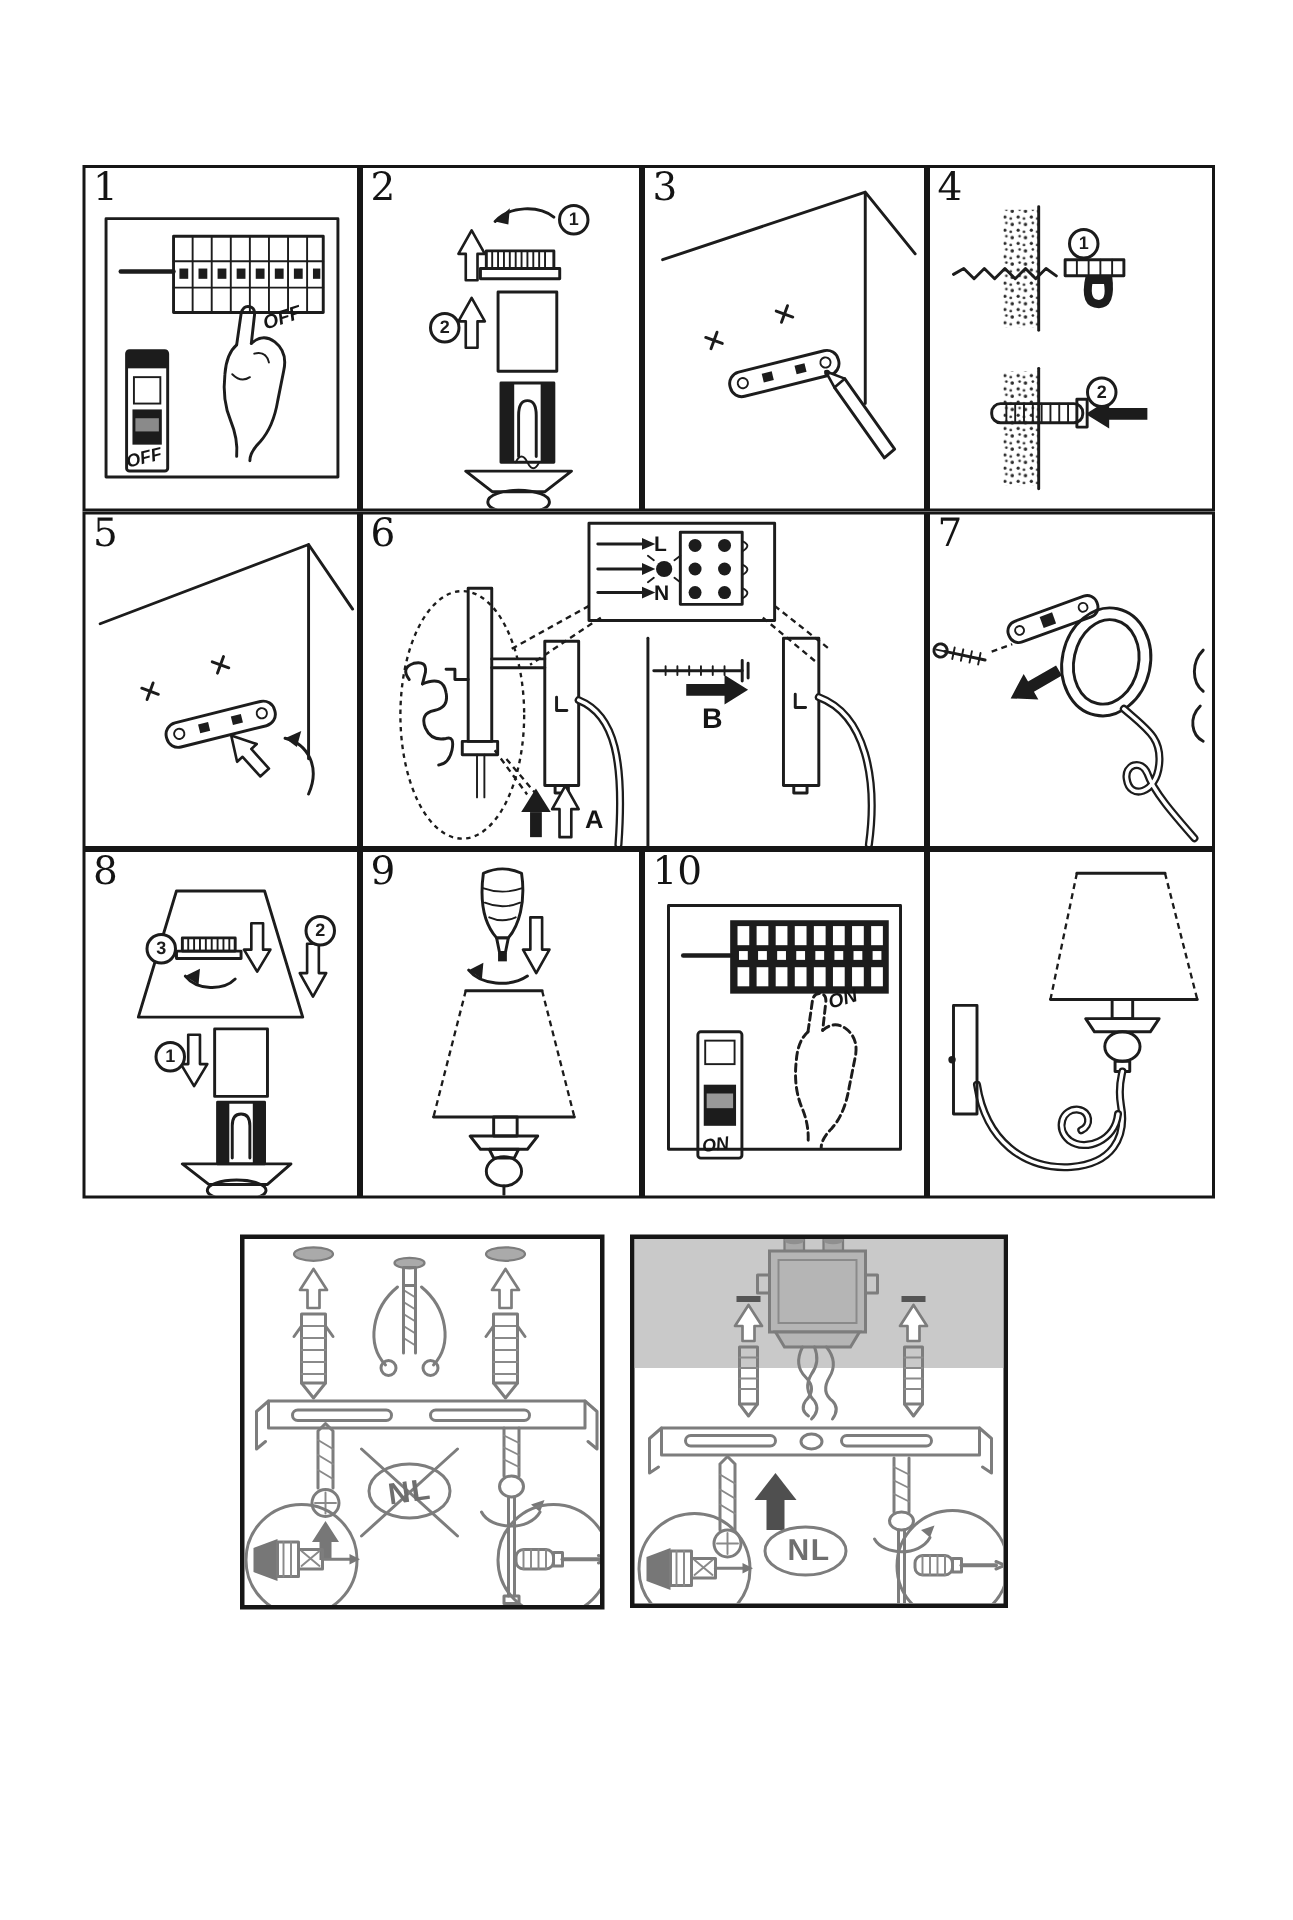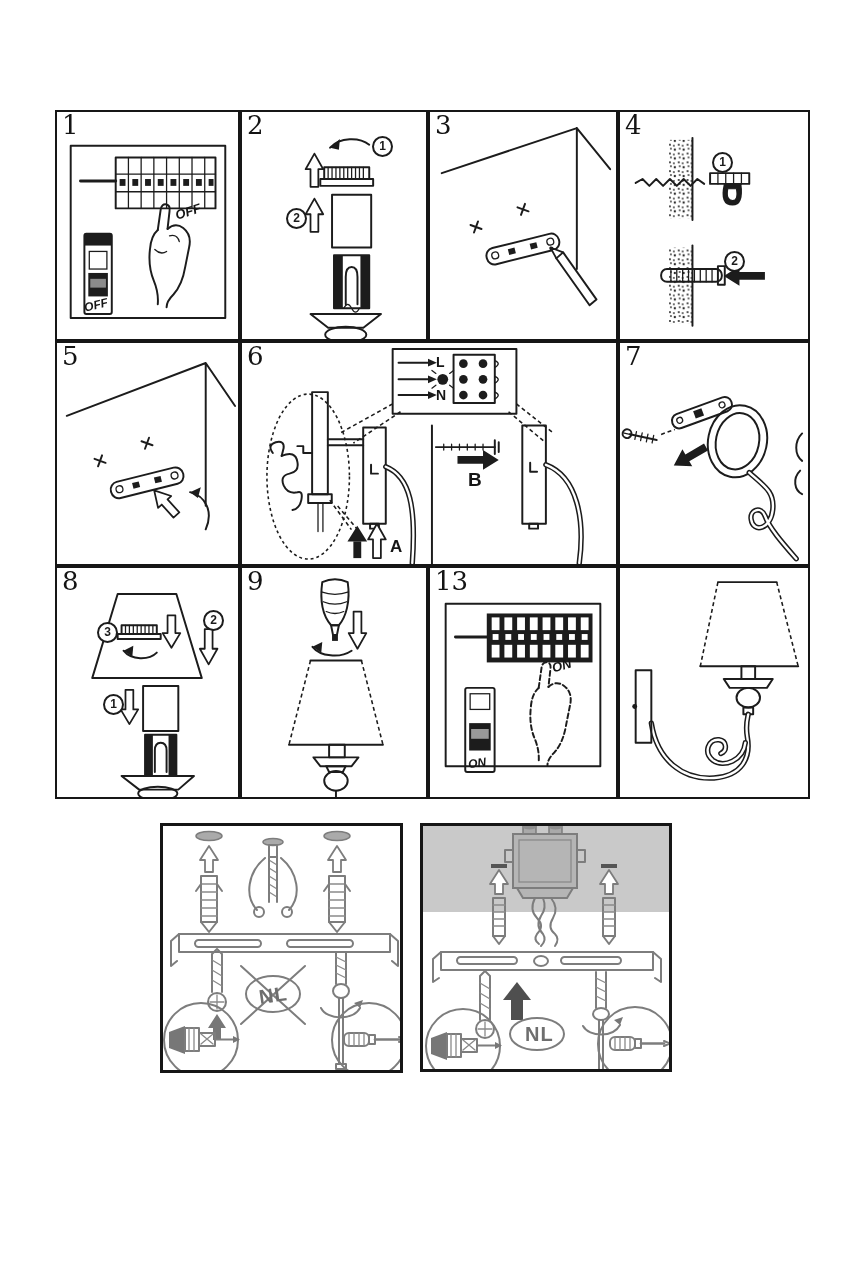--- a/index.html
+++ b/index.html
@@ -359,21 +359,21 @@
         <rect class="ln" x="89" y="180" width="16" height="13"></rect>
         <polygon class="ln" points="73,193 119,193 112,202 80,202"></polygon>
         <polygon class="ln" points="86,202 106,202 103,208 89,208"></polygon>
         <ellipse class="ln" cx="96" cy="217" rx="12" ry="10"></ellipse>
         <path class="ln" d="M96,227 V233"></path>
       </g>
     </svg>
   </div>
 
   <div class="panel" style="left:428px;top:566px;width:190px;height:233px">
-    <span class="num">13</span>
+    <span class="num">10</span>
     <svg viewBox="0 0 190 233">
       <rect class="ln" x="16" y="36" width="158" height="166"></rect>
       <g>
         <rect class="fl" x="58" y="46" width="108" height="50"></rect>
         <g fill="#fff">
           <rect x="63" y="50" width="8" height="13"></rect>
             <rect x="76" y="50" width="8" height="13"></rect>
             <rect x="89" y="50" width="8" height="13"></rect>
             <rect x="102" y="50" width="8" height="13"></rect>
             <rect x="115" y="50" width="8" height="13"></rect>

